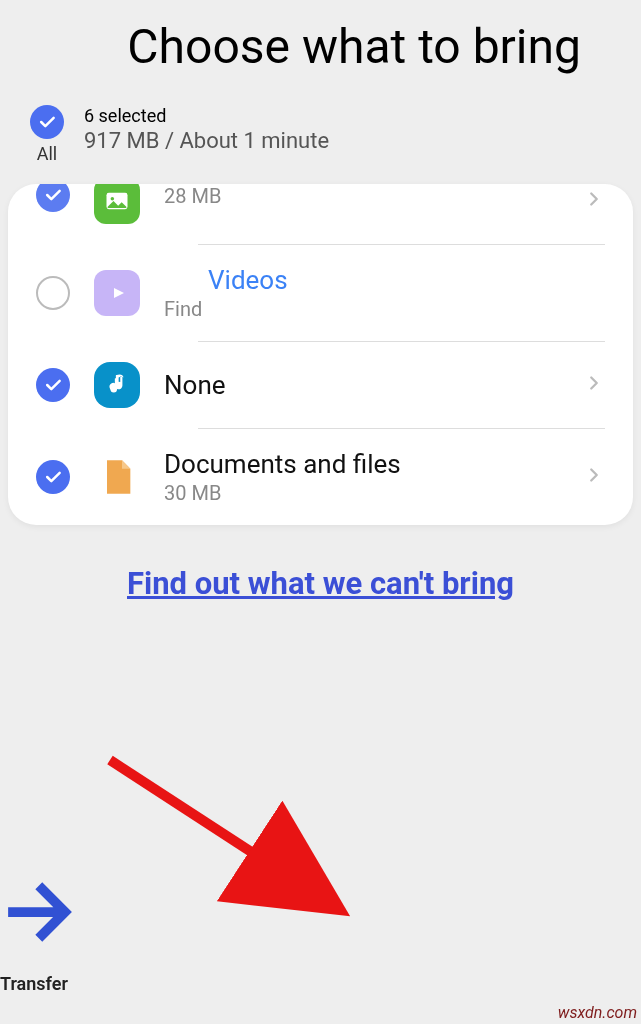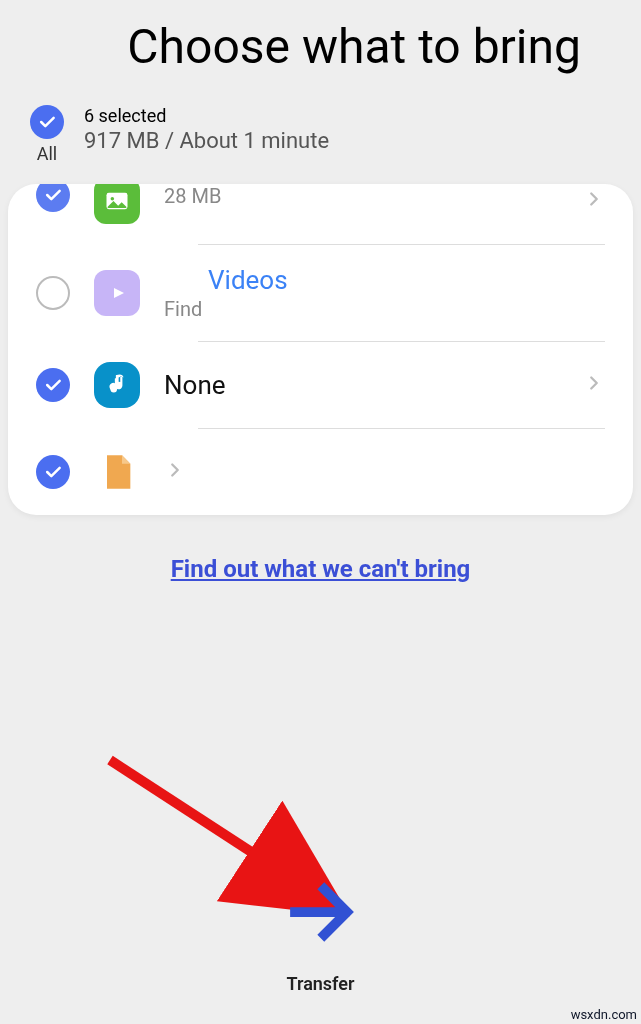--- a/index.html
+++ b/index.html
@@ -109,49 +109,49 @@
       background: #ddd;
       margin-left: 190px;
       margin-right: 28px;
     }
 
     .link-row {
       text-align: center;
       margin-top: 40px;
     }
     .cant-bring-link {
-      font-size: 24px;
+      font-size: 31px;
       color: #3b4fd6;
       text-decoration: underline;
       font-weight: 700;
     }
 
     .transfer-area {
       position: absolute;
       bottom: 30px;
       left: 0;
       right: 0;
       display: flex;
       flex-direction: column;
-      align-items: center;
       gap: 18px;
     }
     .transfer-icon svg { width: 78px; height: 78px; }
     .transfer-label {
       font-size: 18px;
       font-weight: 600;
       color: #222;
     }
 
     .watermark {
       position: absolute;
       bottom: 2px;
       right: 4px;
-      font-size: 13px;
-      color: #0f172a;
+      font-size: 16px;
+      color: #7f1d1d;
+      font-style: italic;
     }
 
     .annotation-arrow {
       position: absolute;
       left: 90px;
       top: 750px;
       width: 300px;
       height: 200px;
       pointer-events: none;
     }
@@ -245,20 +245,24 @@
     <div class="checkbox-circle checked">
       <svg viewBox="0 0 24 24" fill="none">
           <path d="M5 12l5 5L20 7" stroke="#fff" stroke-width="3" stroke-linecap="round" stroke-linejoin="round"></path>
         </svg>
     </div>
     <div class="item-icon" style="background:transparent;">
       <svg viewBox="0 0 24 24" width="40" height="40">
           <path d="M6 2h9l5 5v15a0 0 0 0 1 0 0H6V2z" fill="#f0a850"></path>
           <path d="M15 2v5h5z" fill="#f7c88a"></path>
         </svg>
+    </div>
+    <div class="item-text">
+      <div class="item-title">Documents and files</div>
+      <div class="item-sub">30 MB</div>
     </div>
     <div class="chevron">
       <svg viewBox="0 0 24 24" width="22" height="22" fill="none">
           <path d="M9 6l6 6-6 6" stroke="#bbb" stroke-width="2.5" stroke-linecap="round" stroke-linejoin="round"></path>
         </svg>
     </div>
   </div>
 
 </div>
 

